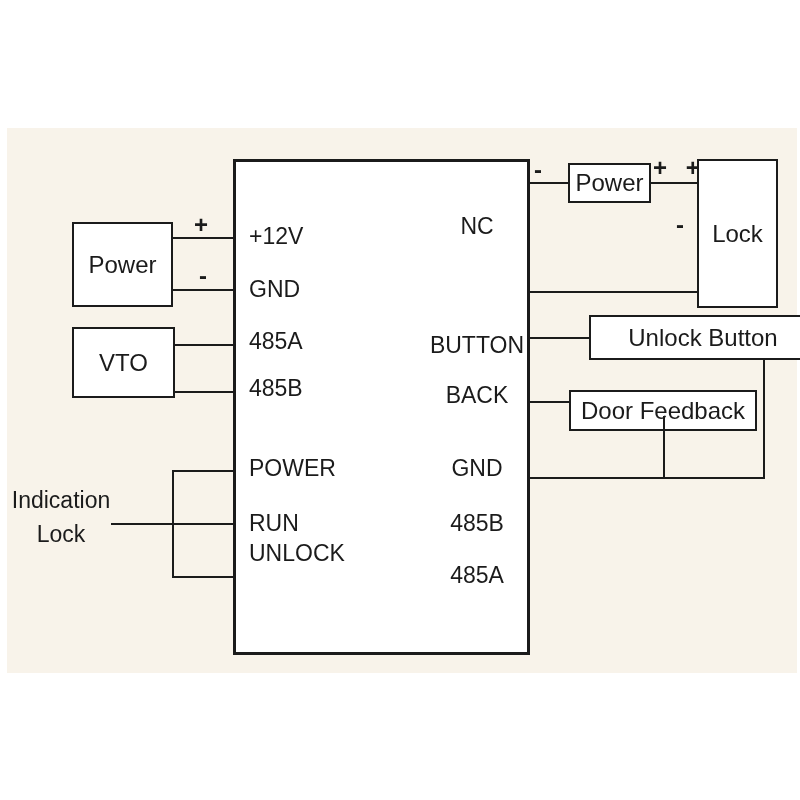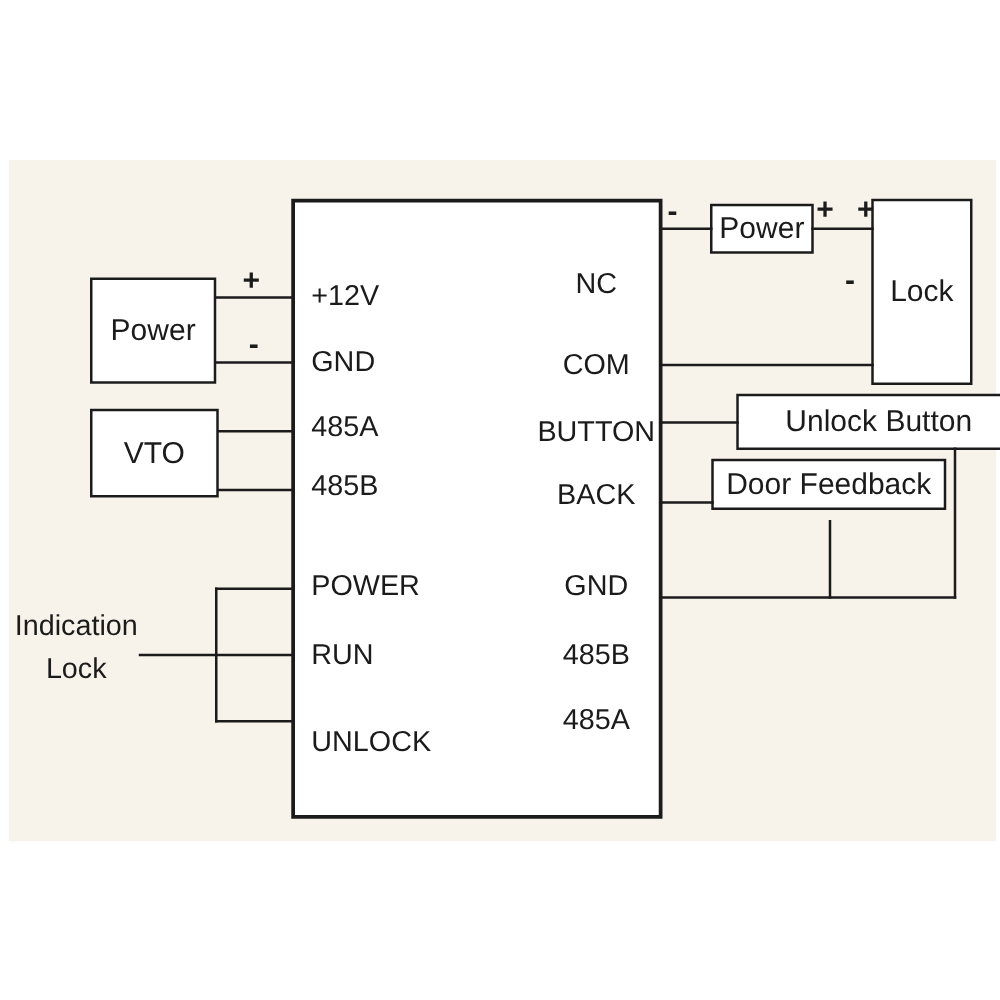--- a/index.html
+++ b/index.html
@@ -56,24 +56,23 @@
   <div class="panel"></div>
 
   <div class="controller"></div>
 
   <div class="term" style="left:249px;top:224px;">+12V</div>
   <div class="term" style="left:249px;top:277px;">GND</div>
   <div class="term" style="left:249px;top:329px;">485A</div>
   <div class="term" style="left:249px;top:376px;">485B</div>
   <div class="term" style="left:249px;top:456px;">POWER</div>
   <div class="term" style="left:249px;top:511px;">RUN</div>
-  <div class="term" style="left:249px;top:581px;">UNLOCK</div>
+  <div class="term" style="left:249px;top:541px;">UNLOCK</div>
 
   <div class="term term-right" style="left:422px;top:177px;margin-top:37px;">NC</div>
-  <div class="term term-right" style="left:422px;top:279px;">COM</div>
   <div class="term term-right" style="left:422px;top:383px;">BACK</div>
   <div class="term term-right" style="left:422px;top:333px;">BUTTON</div>
   <div class="term term-right" style="left:422px;top:456px;">GND</div>
   <div class="term term-right" style="left:422px;top:511px;">485B</div>
   <div class="term term-right" style="left:422px;top:563px;">485A</div>
 
   <div class="box" style="left:72px;top:222px;width:101px;height:85px;">
     <span>Power</span>
   </div>
   <div class="box" style="left:72px;top:327px;width:103px;height:71px;">
@@ -82,21 +81,21 @@
 
   <div class="box" style="left:568px;top:163px;width:83px;height:40px;">
     <span>Power</span>
   </div>
   <div class="box" style="left:697px;top:159px;width:81px;height:149px;text-align:right;">
     <span>Lock</span>
   </div>
   <div class="box" style="left:589px;top:315px;width:228px;height:45px;">
     <span>Unlock Button</span>
   </div>
-  <div class="box" style="left:569px;top:367px;width:188px;height:41px;">
+  <div class="box" style="left:569px;top:390px;width:188px;height:41px;">
     <span>Door Feedback</span>
   </div>
 
   <div class="indication">Indication Lock</div>
 
   <div class="wire-h" style="left:172px;top:237px;width:62px;"></div>
   <div class="wire-h" style="left:172px;top:289px;width:62px;"></div>
   <div class="wire-h" style="left:174px;top:344px;width:60px;"></div>
   <div class="wire-h" style="left:174px;top:391px;width:60px;"></div>
   <div class="wire-h" style="left:172px;top:470px;width:62px;"></div>

